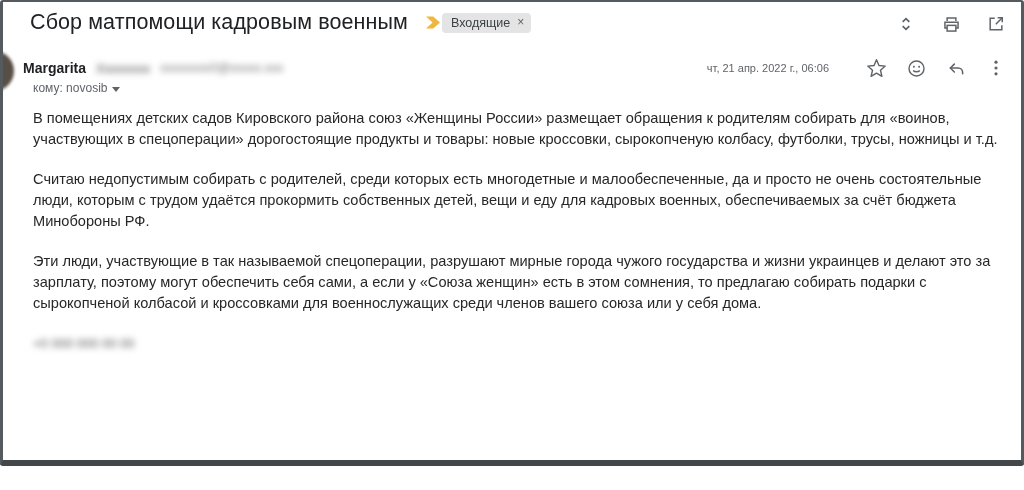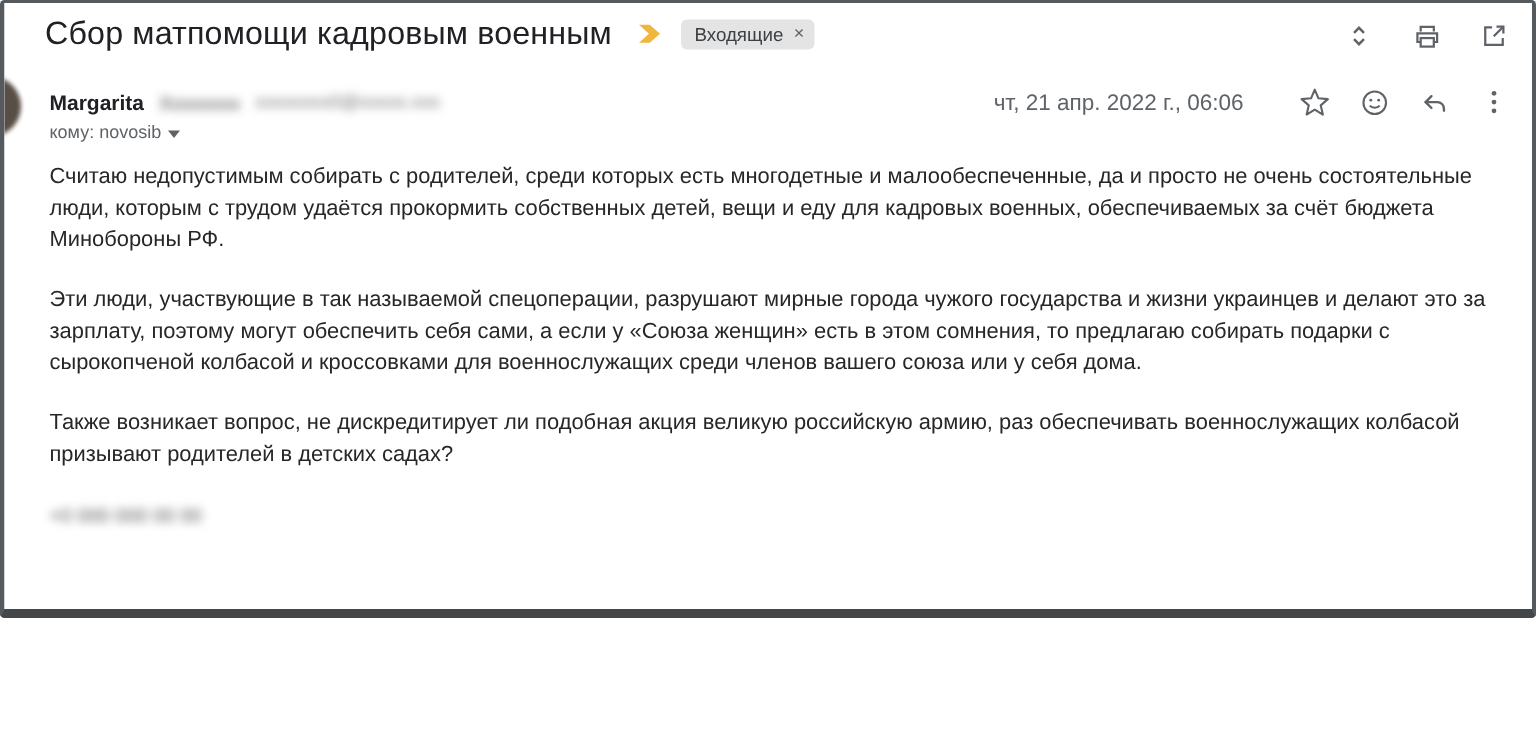--- a/index.html
+++ b/index.html
@@ -1,46 +1,46 @@
 <!DOCTYPE html>
 <html><head>
 <meta charset="utf-8">
 <style>
   html,body{margin:0;padding:0;background:#fff;}
   .frame{
-    position:relative;width:1024px;height:412px;box-sizing:border-box;
+    position:relative;width:1024px;height:466px;box-sizing:border-box;
     background:#fff;
     border-left:3px solid #555a5e;border-right:3px solid #555a5e;
     border-top:2px solid #555a5e;border-bottom:6px solid #43474a;
     border-radius:3px;overflow:hidden;
     font-family:"Liberation Sans", sans-serif;
   }
   
   .subject-row{position:absolute;left:27px;top:8px;display:flex;align-items:center;}
   .subject{font-size:21.5px;font-weight:400;color:#202124;margin:0;letter-spacing:.1px;white-space:nowrap;}
   .imp-marker{margin-left:16px;display:flex;align-items:center;}
-  .chip{margin-left:12px;display:inline-flex;align-items:flex-start;gap:7px;background:#e4e4e4;
+  .chip{margin-left:0;display:inline-flex;align-items:flex-start;gap:7px;background:#e4e4e4;
         border-radius:4px;padding:3px 7px 3px 9px;font-size:12.5px;color:#3c4043;cursor:pointer;}
   .chip-x{color:#5f6368;font-size:12px;line-height:1;cursor:pointer;}
   .win-icons{position:absolute;top:11px;right:14px;display:flex;align-items:center;gap:23px;}
   .icon-btn{display:flex;align-items:center;justify-content:center;width:22px;height:22px;cursor:pointer;}
   
   .avatar{position:absolute;left:-29px;top:49px;width:40px;height:40px;border-radius:50%;
           background:#574e46;filter:blur(1.5px);}
-  .sender-row{position:absolute;left:30px;top:58px;display:flex;align-items:center;gap:10px;white-space:nowrap;}
+  .sender-row{position:absolute;left:20px;top:58px;display:flex;align-items:center;gap:10px;white-space:nowrap;}
   .sender-name{font-size:14px;font-weight:bold;color:#202124;}
   .blur{filter:blur(3.2px);}
   .sender-surname{font-size:13px;color:#4a4a4a;}
   .sender-email{font-size:12.5px;color:#777;}
   .to-row{position:absolute;left:30px;top:79px;display:flex;align-items:center;gap:5px;
           font-size:12px;color:#5f6368;cursor:pointer;}
   .caret{width:0;height:0;border-left:4px solid transparent;border-right:4px solid transparent;
          border-top:5px solid #5f6368;margin-top:2px;}
   .meta-row{position:absolute;top:55px;right:14px;display:flex;align-items:center;}
-  .date{font-size:15px;color:#5f6368;margin-right:18px;white-space:nowrap;}
+  .date{font-size:11px;color:#5f6368;margin-right:18px;white-space:nowrap;}
   .meta-row .icon-btn{margin-left:18px;}
   
   .mail-body{position:absolute;left:30px;top:106px;width:980px;font-size:14.6px;
              line-height:21px;color:#272727;}
   .mail-body p{margin:0 0 19px 0;}
   .phone-line{font-size:13px;color:#555;}
   svg{display:block;}
 </style>
 </head>
 <body>
@@ -120,20 +120,20 @@
       </svg>
     </span>
   </div>
 
   <div class="to-row">
     <span>кому: novosib</span>
     <span class="caret"></span>
   </div>
 
   <div class="mail-body">
+    <p>В помещениях детских садов Кировского района союз «Женщины России» размещает обращения к родителям собирать для «воинов, участвующих в спецоперации» дорогостоящие продукты и товары: новые кроссовки, сырокопченую колбасу, футболки, трусы, ножницы и т.д.</p>
     <p>Считаю недопустимым собирать с родителей, среди которых есть многодетные и малообеспеченные, да и просто не очень состоятельные люди, которым с трудом удаётся прокормить собственных детей, вещи и еду для кадровых военных, обеспечиваемых за счёт бюджета Минобороны РФ.</p>
     <p>Эти люди, участвующие в так называемой спецоперации, разрушают мирные города чужого государства и жизни украинцев и делают это за зарплату, поэтому могут обеспечить себя сами, а если у «Союза женщин» есть в этом сомнения, то предлагаю собирать подарки с сырокопченой колбасой и кроссовками для военнослужащих среди членов вашего союза или у себя дома.</p>
-    <p>Также возникает вопрос, не дискредитирует ли подобная акция великую российскую армию, раз обеспечивать военнослужащих колбасой призывают родителей в детских садах?</p>
     <p class="phone-line"><span class="blur">+0 000 000 00 00</span></p>
 
   </div>
 
 </div>
 
 </body></html>

